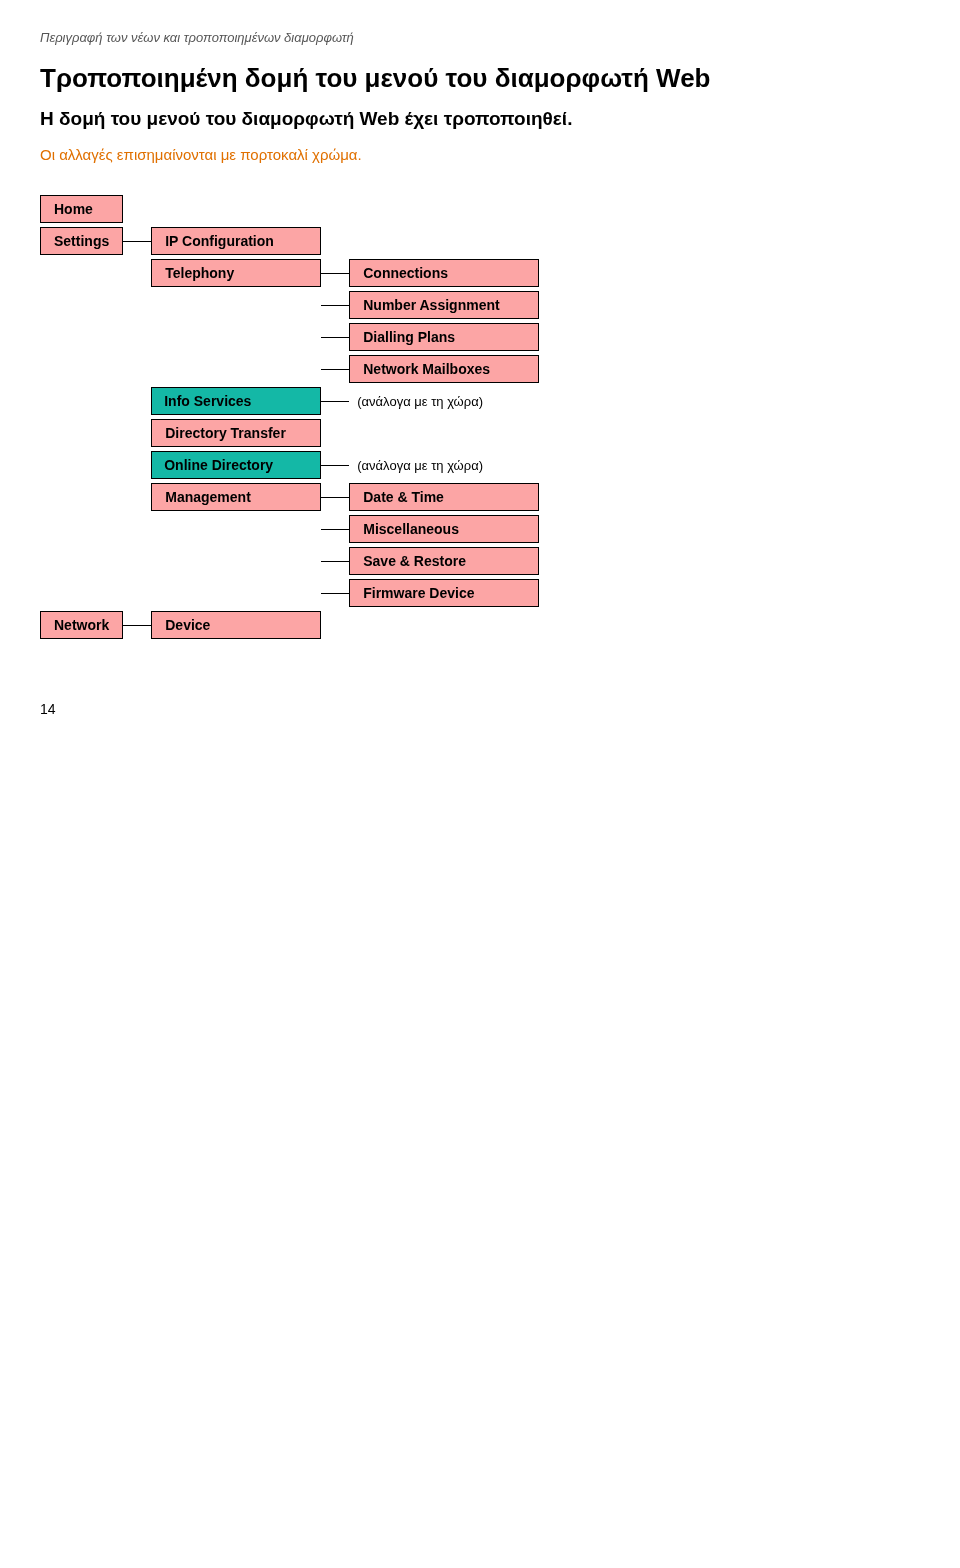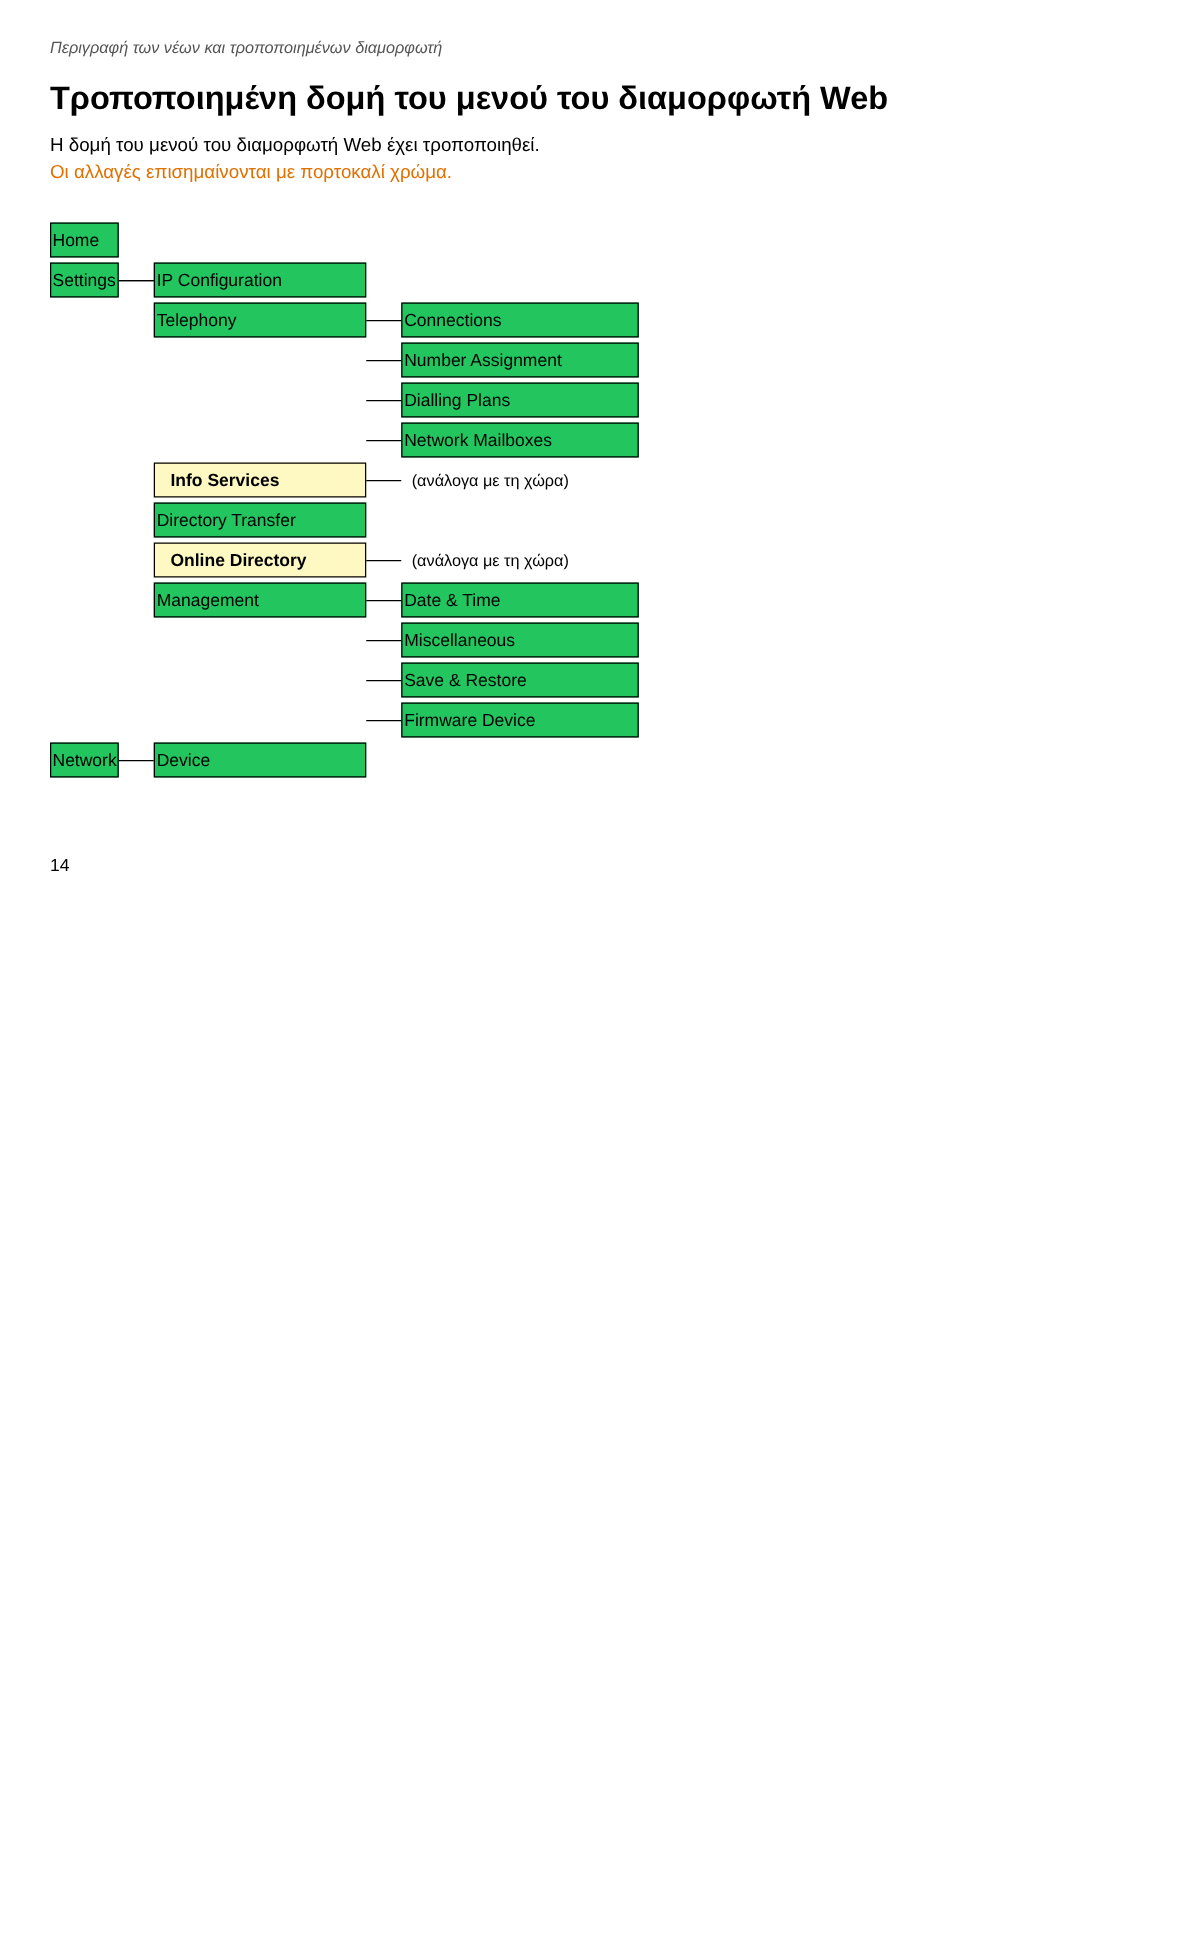--- a/index.html
+++ b/index.html
@@ -25,22 +25,23 @@
       font-style: italic;
     }
 
     .main-title {
       font-size: 26px;
       font-weight: bold;
       margin-bottom: 14px;
     }
 
     .subtitle {
-      font-size: 15px;
-      margin-bottom: 4px;
+      font-size: 19px;
+      margin-bottom: 16px;
+      font-weight: bold;
     }
 
     .orange-note {
       font-size: 15px;
       color: #e07000;
       margin-bottom: 30px;
     }
 
     
     .diagram {
@@ -53,30 +54,31 @@
       font-size: 14px;
     }
 
     table.menu-diagram td {
       padding: 0;
       vertical-align: middle;
     }
 
     .cell-box {
       border: 1px solid #000;
-      padding: 5px 1px;
+      padding: 5px 13px;
       white-space: nowrap;
-      background: #22c55e;
+      background: #fca5a5;
+      font-weight: bold;
     }
 
     .cell-box-bold {
       border: 1px solid #000;
       padding: 5px 12px;
       white-space: nowrap;
-      background: #fef9c3;
+      background: #14b8a6;
       font-weight: bold;
     }
 
     .cell-line-h {
       width: 28px;
       position: relative;
     }
 
     .cell-line-h::after {
       content: '';

